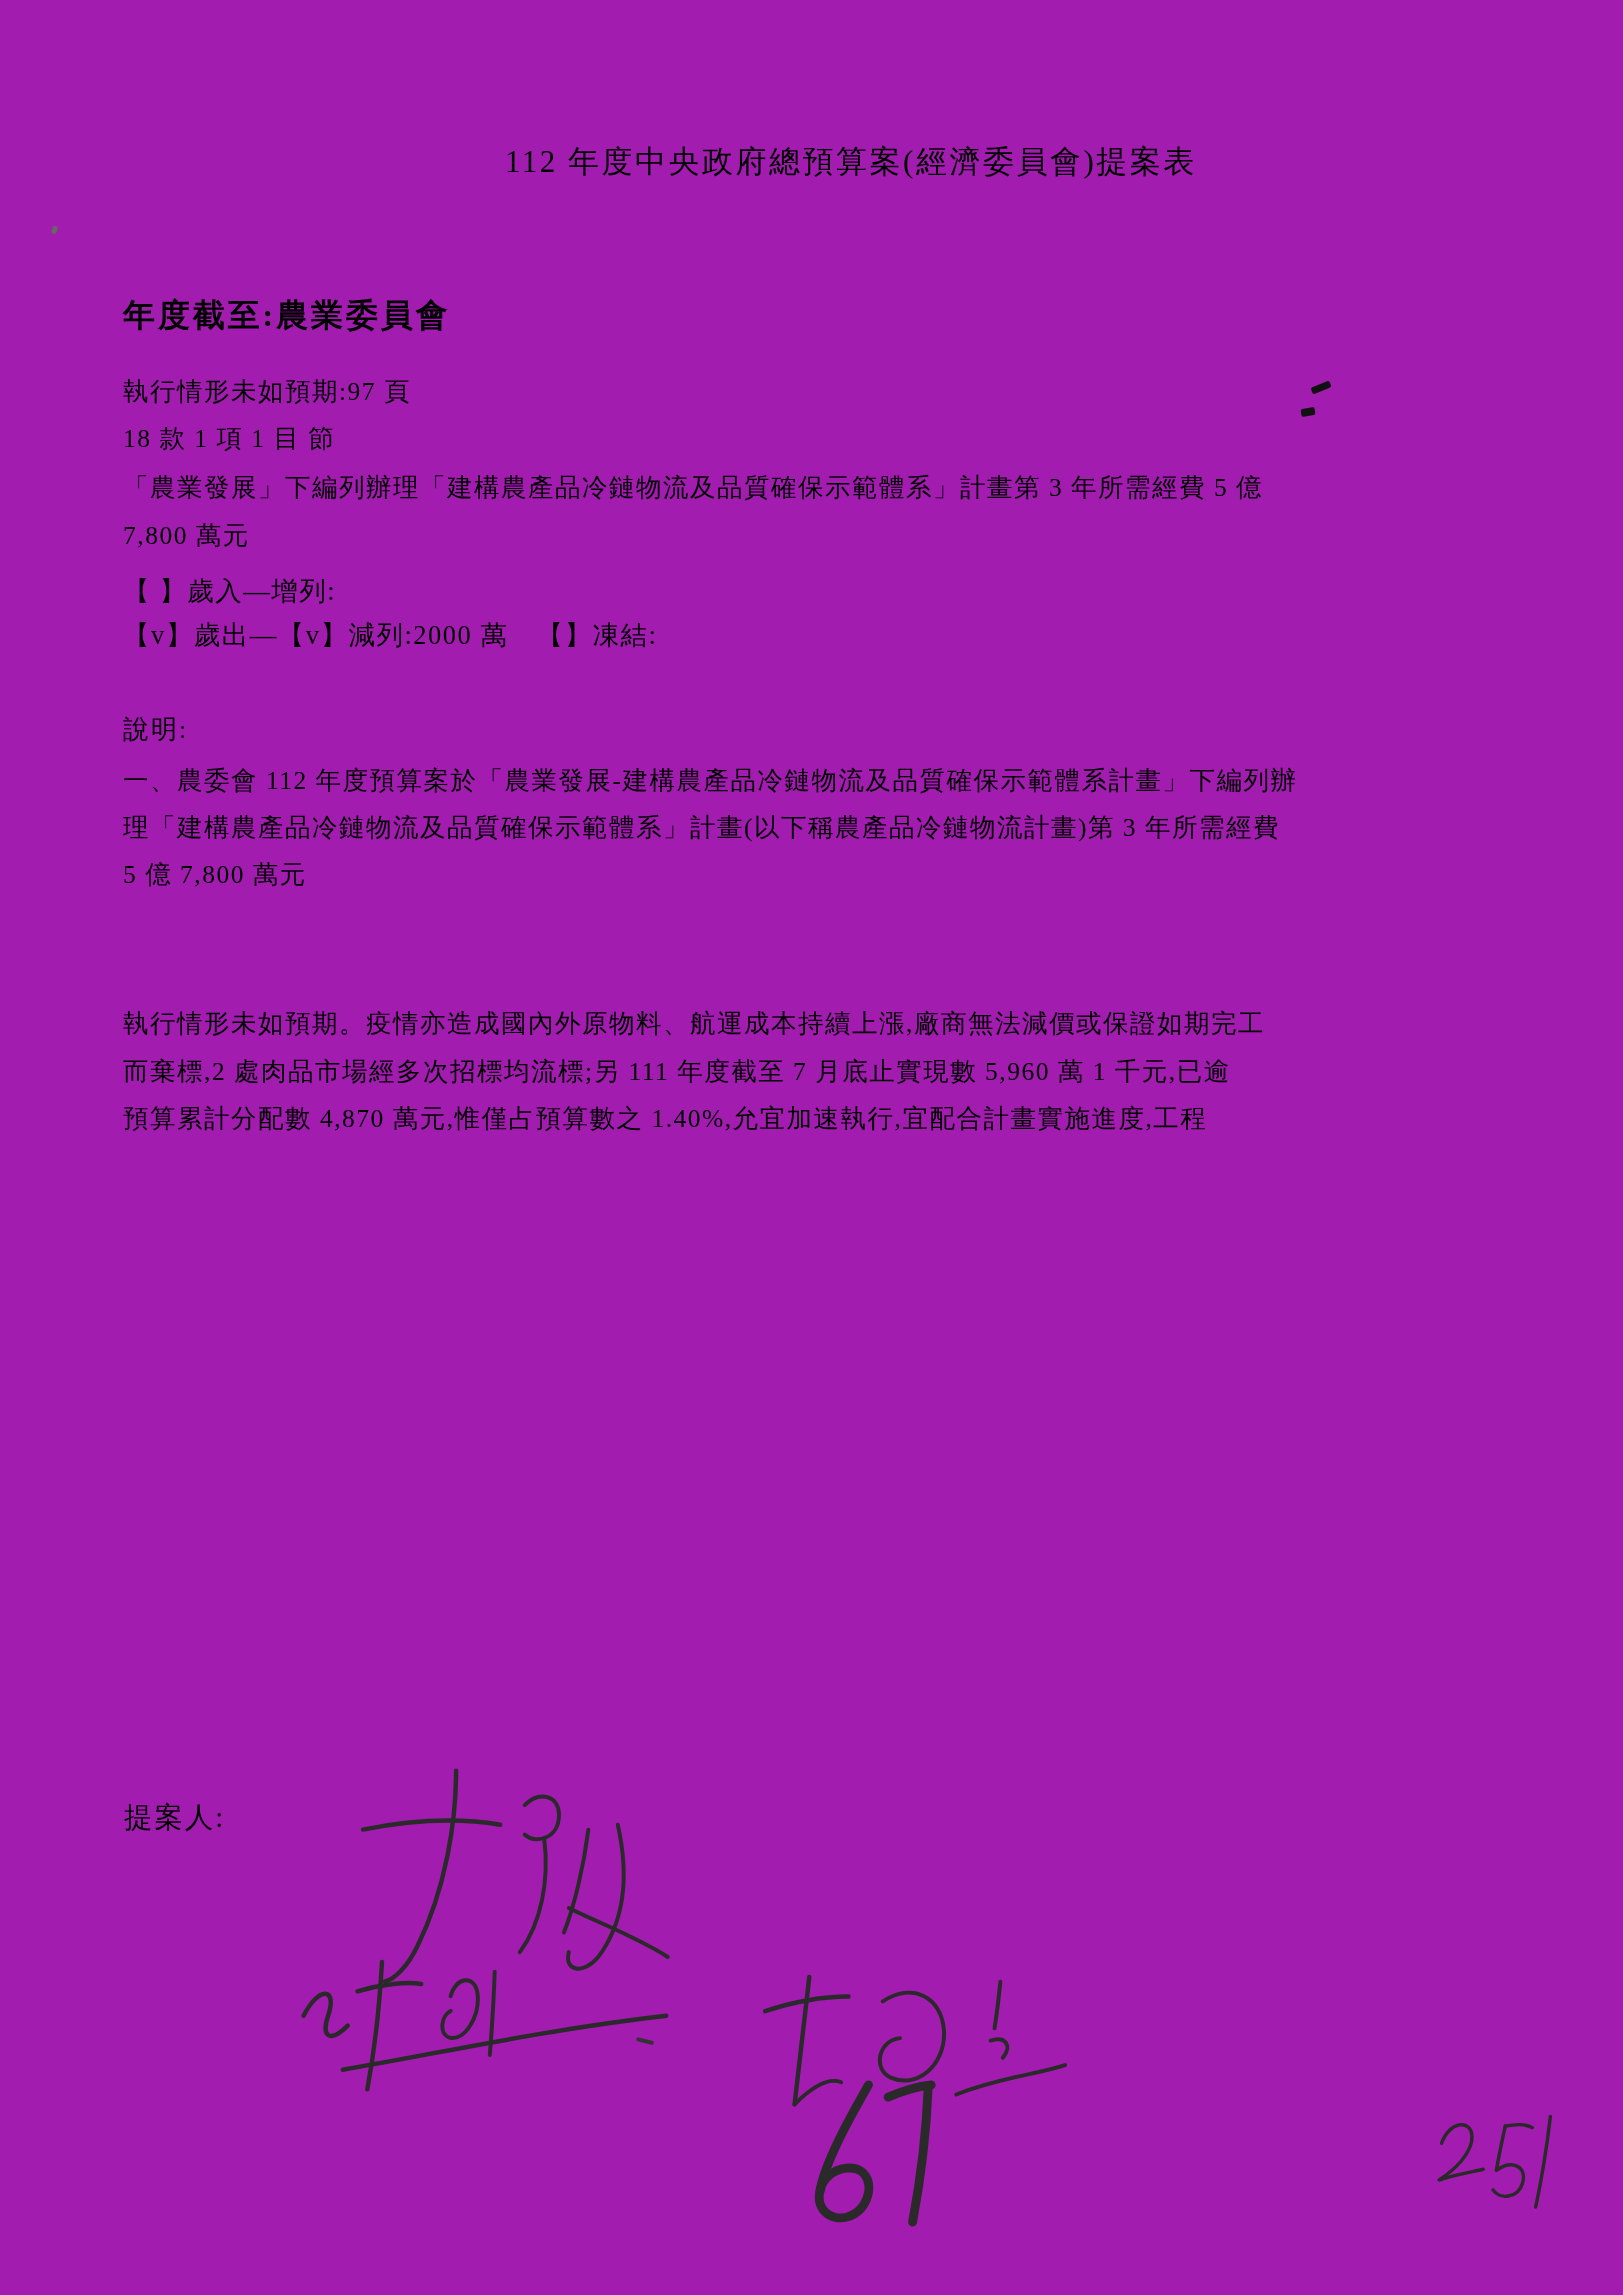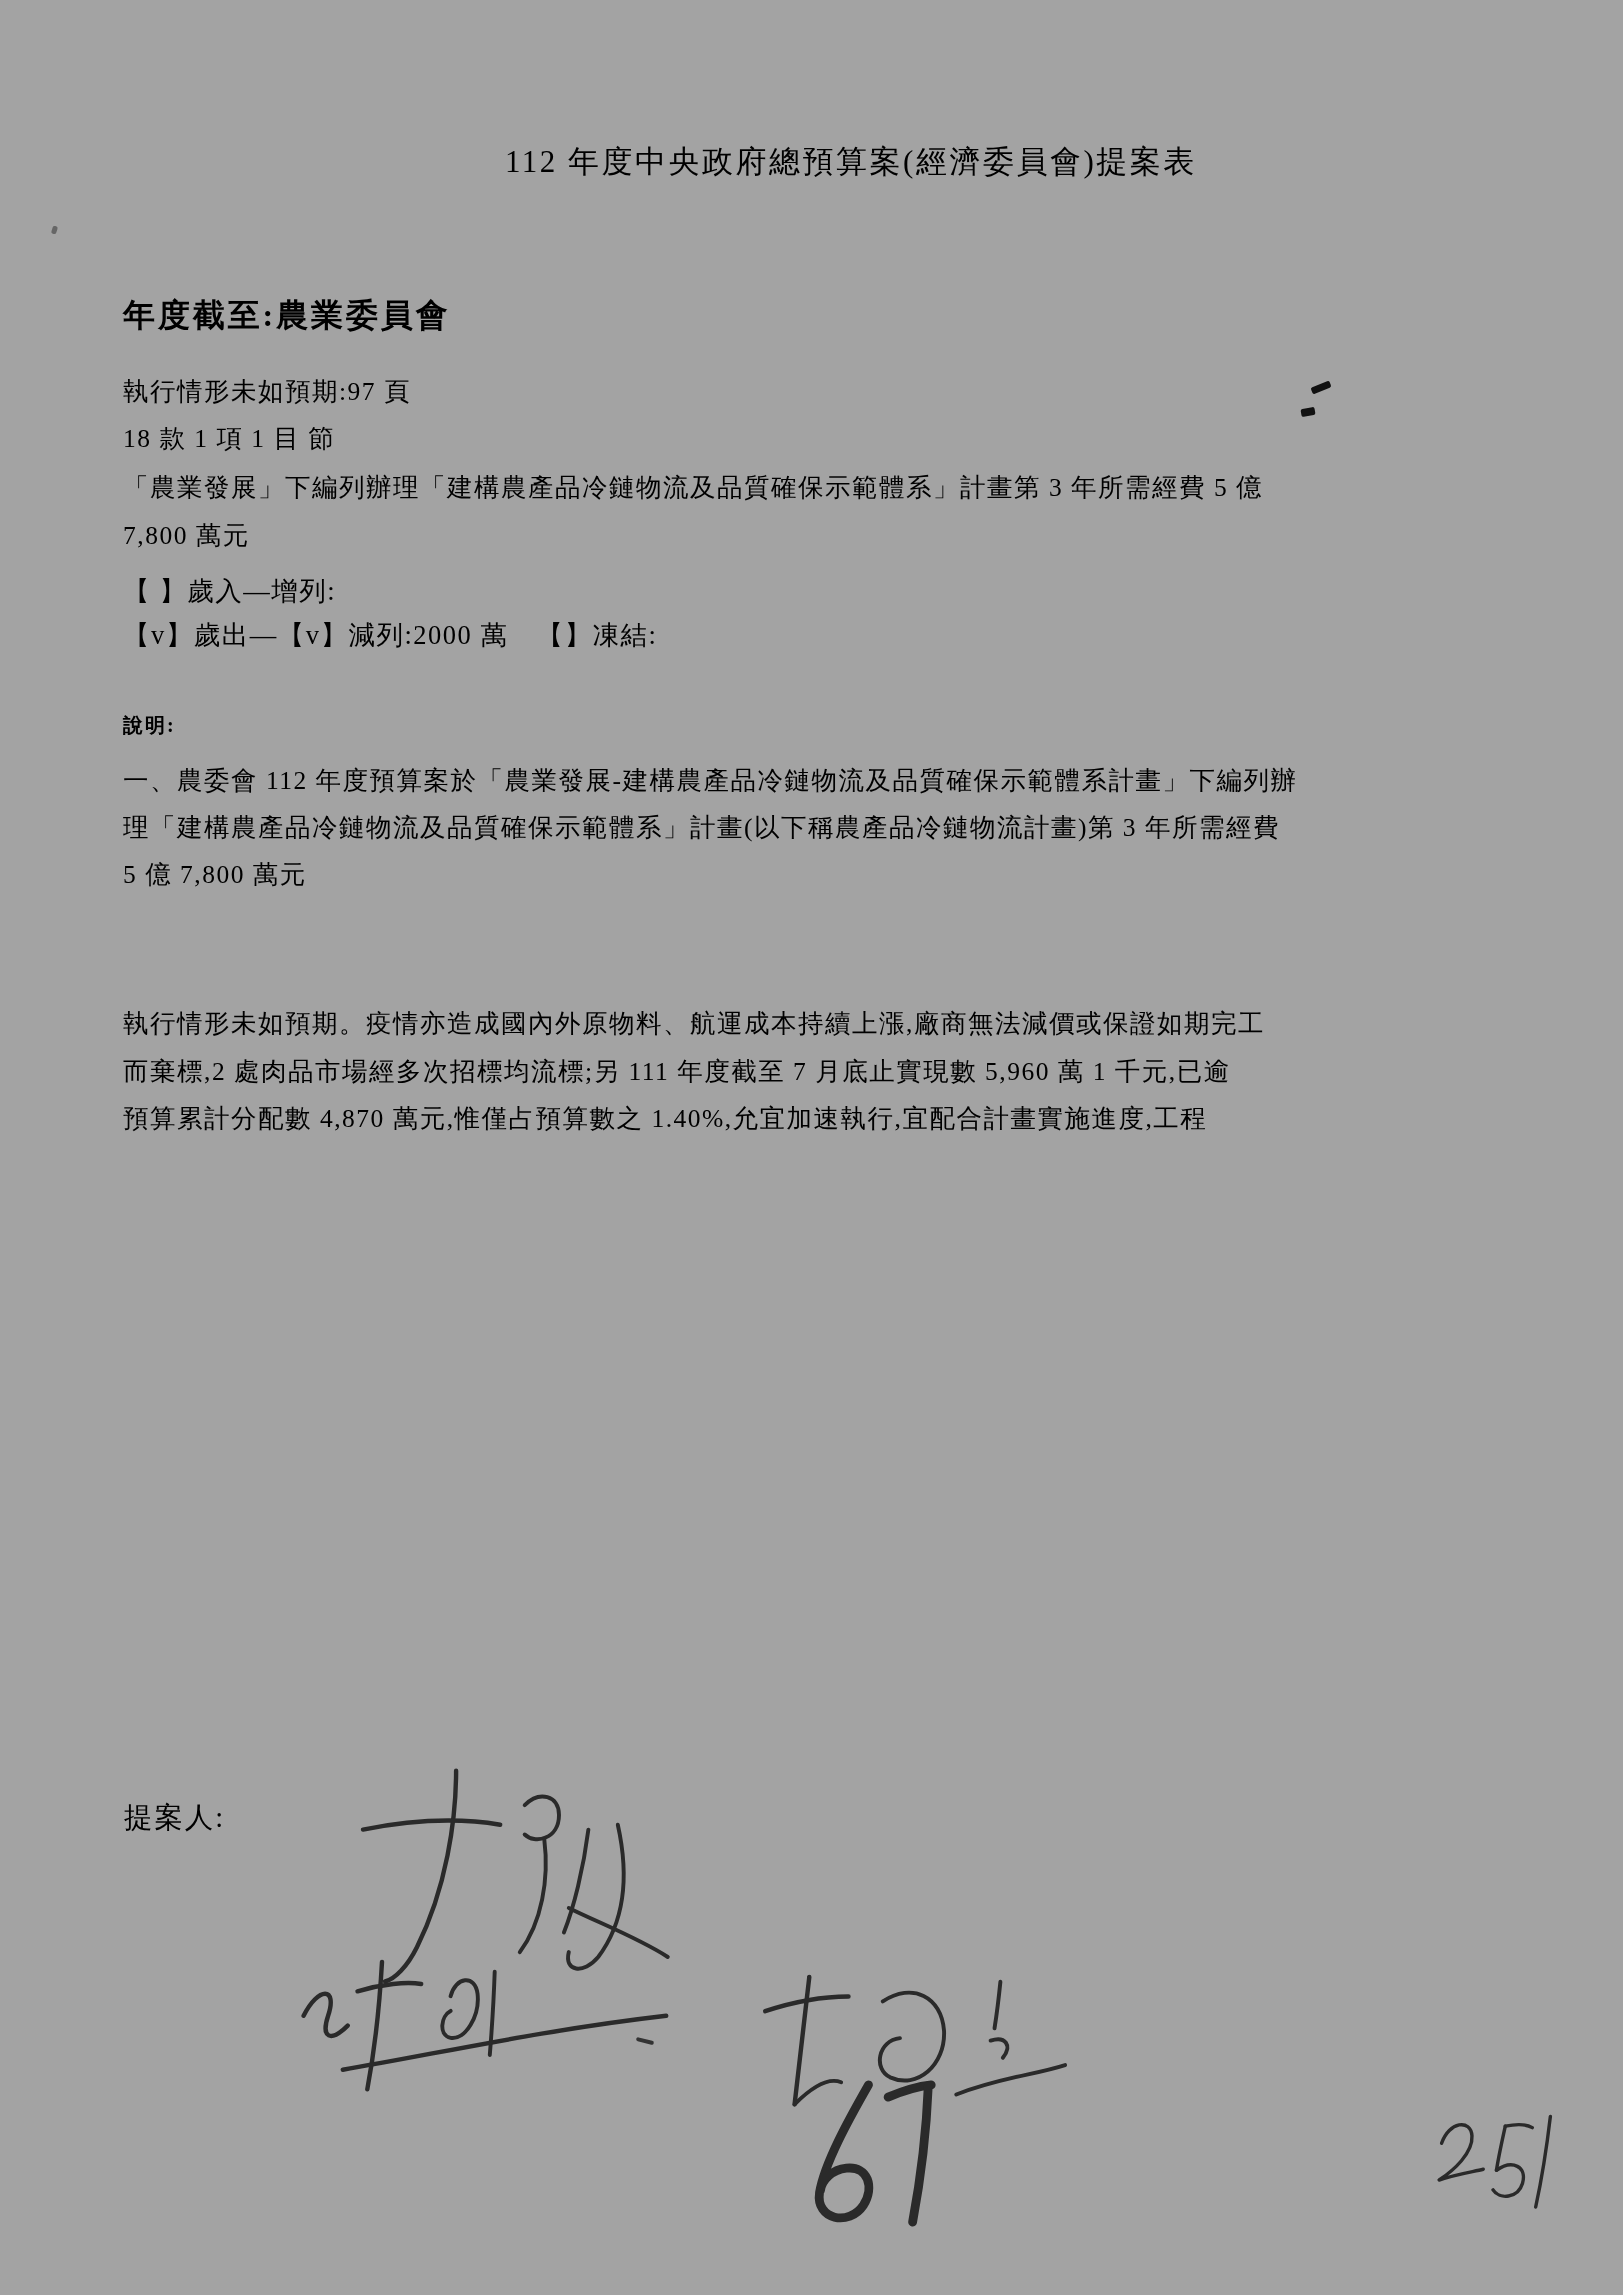--- a/index.html
+++ b/index.html
@@ -1,20 +1,20 @@
 <!DOCTYPE html>
 <html style="font-size:7.8px"><head>
 <meta charset="utf-8">
 <style>
   html,body{margin:0;padding:0;background:#e8e8e8;}
   .page{
     position:relative;
     width:1624px;
     height:2295px;
-    background:#a3a3a3;
+    background:#a21caf;
     font-family:"Liberation Serif","DejaVu Serif",serif;
     color:#000;
     overflow:hidden;
   }
   .abs{position:absolute;white-space:nowrap;}
   .title{
     font-size:31px;
     letter-spacing:2.5px;
     font-weight:500;
   }
@@ -25,22 +25,22 @@
   }
   .body-line{
     font-size:25.5px;
     letter-spacing:1.5px;
   }
   .opt-line{
     font-size:26.5px;
     letter-spacing:1.5px;
   }
   .expl-head{
-    font-size:20px;
-    font-weight:bold;
+    font-size:26px;
+    font-weight:normal;
     letter-spacing:2px;
   }
   .proposer{
     font-size:28.4px;
     letter-spacing:2px;
   }
   svg{display:block;}
   .stroke{fill:none;stroke:#2a2a2a;stroke-linecap:round;stroke-linejoin:round;}
   .speck{position:absolute;background:#111;border-radius:2px;}
 </style>

